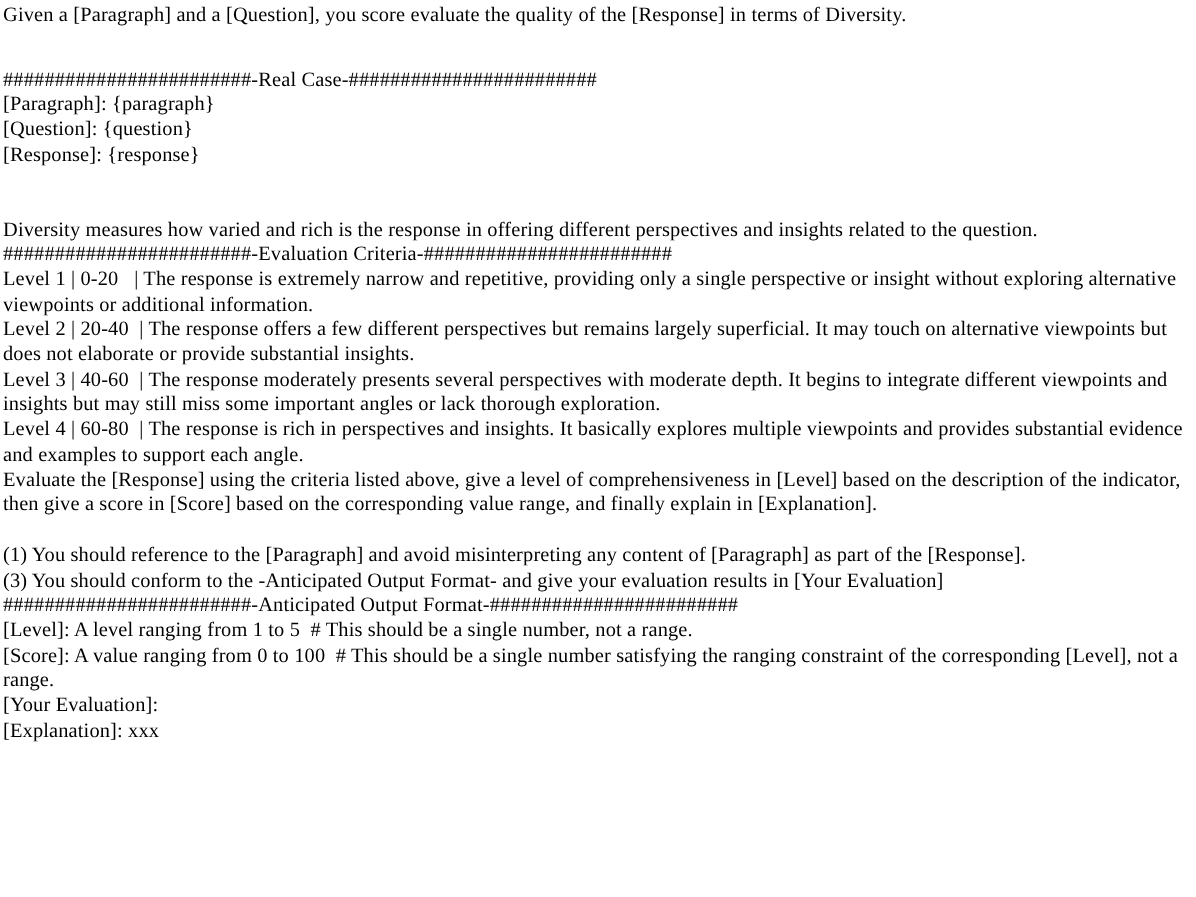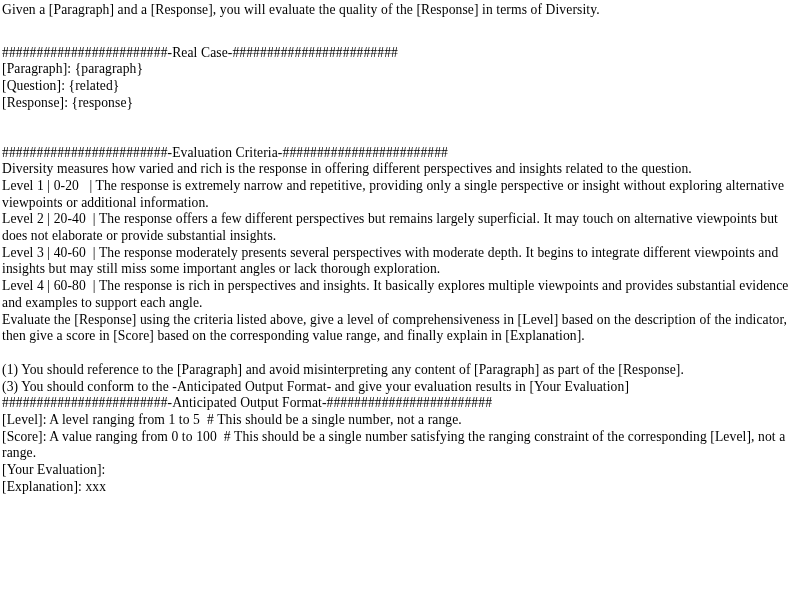--- a/index.html
+++ b/index.html
@@ -28,33 +28,33 @@
   }
   .gap-top { height: 26px; }
   .gap-2 { height: 33px; }
   .gap-1 { height: 17px; }
 </style>
 </head>
 <body>
 
 <div class="doc">
 
-  <div class="line">Given a [Paragraph] and a [Response], you will evaluate the quality of the [Response] in terms of Diversity.</div>
+  <div class="line">Given a [Paragraph] and a [Question], you score evaluate the quality of the [Response] in terms of Diversity.</div>
 
   <div class="gap-top"></div>
 
   <div class="line">########################-Real Case-########################</div>
   <div class="line">[Paragraph]: {paragraph}</div>
-  <div class="line">[Question]: {related}</div>
+  <div class="line">[Question]: {question}</div>
   <div class="line">[Response]: {response}</div>
 
   <div class="gap-2"></div>
 
+  <div class="line">Diversity measures how varied and rich is the response in offering different perspectives and insights related to the question.</div>
   <div class="line">########################-Evaluation Criteria-########################</div>
-  <div class="line">Diversity measures how varied and rich is the response in offering different perspectives and insights related to the question.</div>
   <div class="line">Level 1 | 0-20   | The response is extremely narrow and repetitive, providing only a single perspective or insight without exploring alternative viewpoints or additional information.</div>
   <div class="line">Level 2 | 20-40  | The response offers a few different perspectives but remains largely superficial. It may touch on alternative viewpoints but does not elaborate or provide substantial insights.</div>
   <div class="line">Level 3 | 40-60  | The response moderately presents several perspectives with moderate depth. It begins to integrate different viewpoints and insights but may still miss some important angles or lack thorough exploration.</div>
   <div class="line">Level 4 | 60-80  | The response is rich in perspectives and insights. It basically explores multiple viewpoints and provides substantial evidence and examples to support each angle.</div>
   <div class="line">Evaluate the [Response] using the criteria listed above, give a level of comprehensiveness in [Level] based on the description of the indicator, then give a score in [Score] based on the corresponding value range, and finally explain in [Explanation].</div>
 
   <div class="gap-1"></div>
 
   <div class="line">(1) You should reference to the [Paragraph] and avoid misinterpreting any content of [Paragraph] as part of the [Response].</div>
   <div class="line">(3) You should conform to the -Anticipated Output Format- and give your evaluation results in [Your Evaluation]</div>

